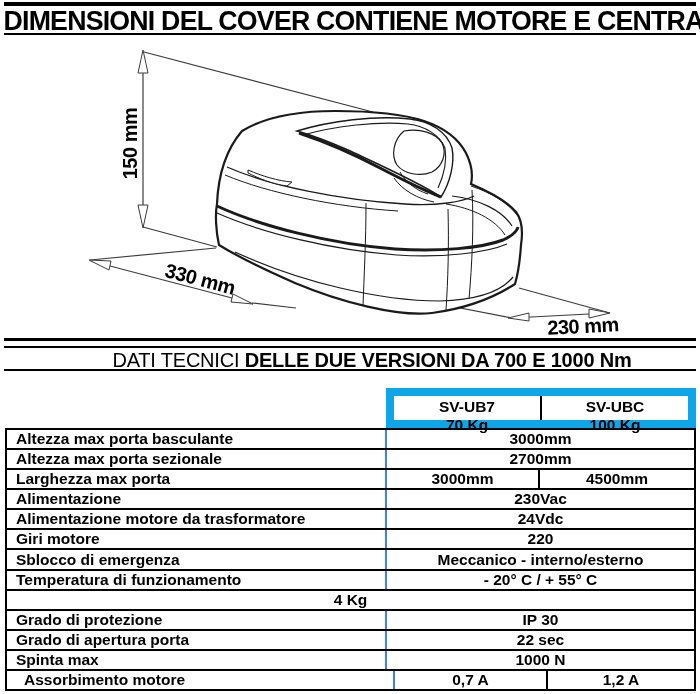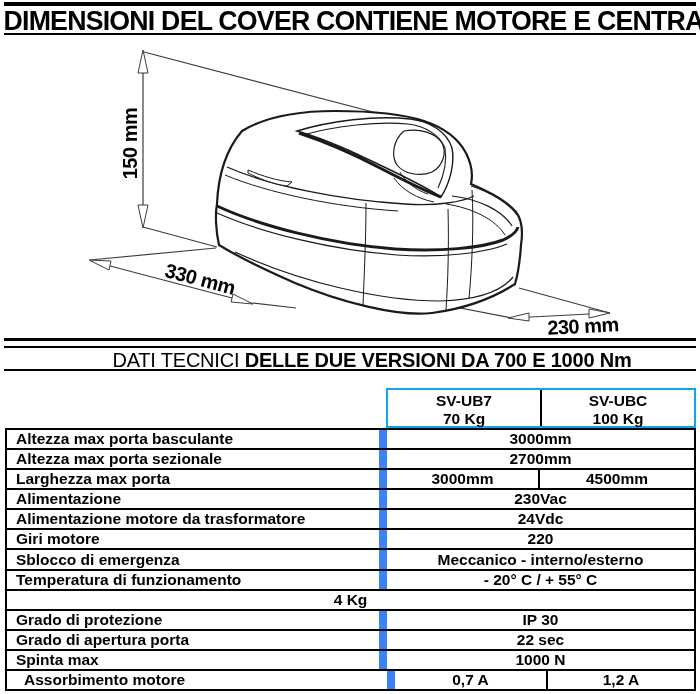--- a/index.html
+++ b/index.html
@@ -30,38 +30,38 @@
     position:absolute;font-size:20px;font-weight:bold;text-align:center;
     white-space:nowrap;letter-spacing:-0.5px;
   }
   #dim-height-label{left:90px;top:132px;width:80px;transform:rotate(-90deg);}
   #dim-width-label{left:155px;top:268px;width:90px;transform:rotate(15deg);}
   #dim-depth-label{left:538px;top:315px;width:90px;transform:rotate(-3deg);}
 
   
   #col-header{
     position:absolute;left:386px;top:388px;width:310px;height:40px;
-    border:2px solid #0ea5e9;box-sizing:border-box;display:flex;
+    border:8px solid #0ea5e9;box-sizing:border-box;display:flex;
   }
   .col-cell{
     flex:1;text-align:center;font-weight:bold;font-size:15.5px;line-height:17.5px;
     padding-top:2px;box-sizing:border-box;
   }
   .col-cell:first-child{border-right:2px solid #000;}
 
   
   #data-table{
     position:absolute;left:5px;top:428px;width:691px;height:263px;
     border:2px solid #000;box-sizing:border-box;
     display:flex;flex-direction:column;
   }
   .t-row{flex:1;display:flex;border-bottom:2px solid #000;box-sizing:border-box;
     font-size:15.5px;font-weight:bold;align-items:center;}
   .t-row:last-child{border-bottom:none;margin-left:8px;}
-  .t-label{width:380px;box-sizing:border-box;border-right:8px solid #3b82f6;
+  .t-label{width:380px;box-sizing:border-box;border-right:2px solid #3b82f6;
     padding-left:9px;align-self:stretch;display:flex;align-items:center;
     white-space:nowrap;overflow:hidden;}
   .t-val-span{flex:1;text-align:center;}
   .t-val-1{width:153px;box-sizing:border-box;border-right:2px solid #000;
     text-align:center;align-self:stretch;display:flex;align-items:center;justify-content:center;}
   .t-val-2{flex:1;text-align:center;}
 </style>
 </head>
 <body>
 

